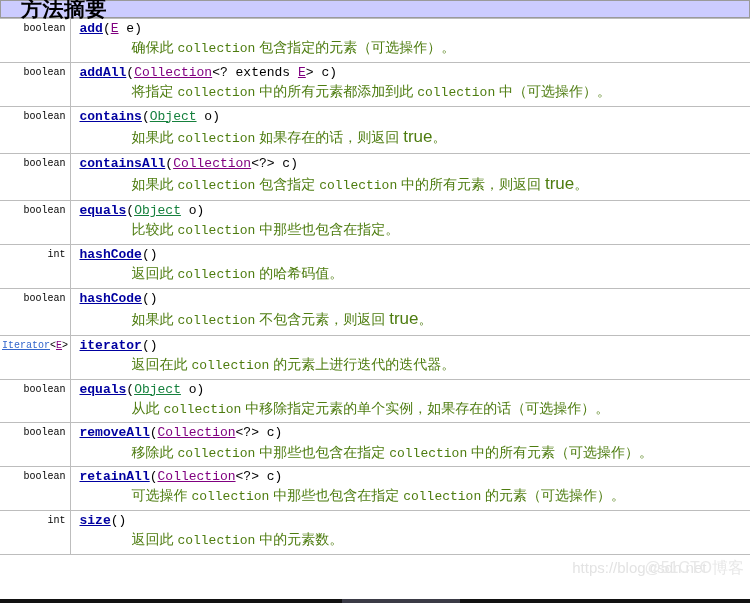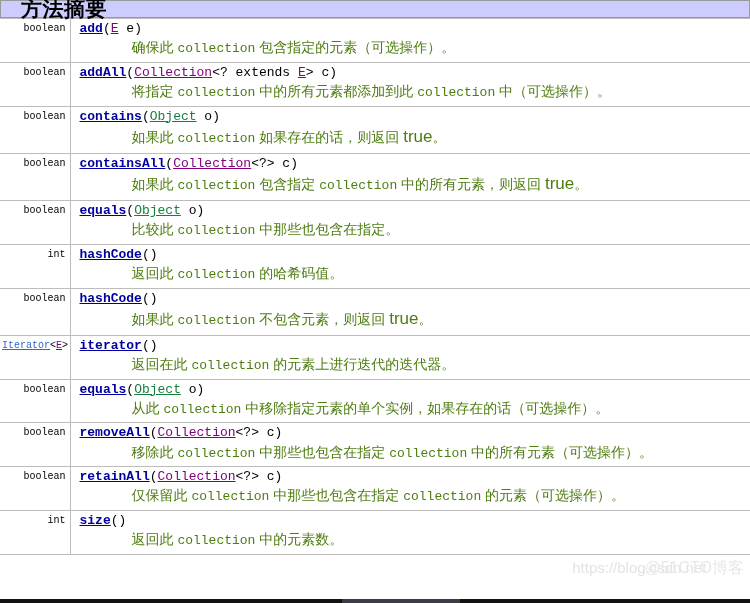--- a/index.html
+++ b/index.html
@@ -230,21 +230,21 @@
         <td class="type-cell"><span>boolean</span></td>
         <td class="desc-cell">
           <div class="signature"><span class="mname">removeAll</span><span>(</span><span class="link-v">Collection</span><span>&lt;?&gt; c)</span></div>
           <div class="description"><span>移除此 </span><span class="mono">collection</span><span> 中那些也包含在指定 </span><span class="mono">collection</span><span> 中的所有元素（可选操作）。</span></div>
         </td>
       </tr>
       <tr>
         <td class="type-cell"><span>boolean</span></td>
         <td class="desc-cell">
           <div class="signature"><span class="mname">retainAll</span><span>(</span><span class="link-v">Collection</span><span>&lt;?&gt; c)</span></div>
-          <div class="description"><span>仅保留此 </span><span class="mono">collection</span><span> 中那些也包含在指定 </span><span class="mono">collection</span><span> 的元素（可选操作）。</span></div>
+          <div class="description"><span>可选操作 </span><span class="mono">collection</span><span> 中那些也包含在指定 </span><span class="mono">collection</span><span> 的元素（可选操作）。</span></div>
         </td>
       </tr>
       <tr>
         <td class="type-cell"><span>int</span></td>
         <td class="desc-cell">
           <div class="signature"><span class="mname">size</span><span>()</span></div>
           <div class="description"><span>返回此 </span><span class="mono">collection</span><span> 中的元素数。</span></div>
         </td>
       </tr>
     </tbody>

